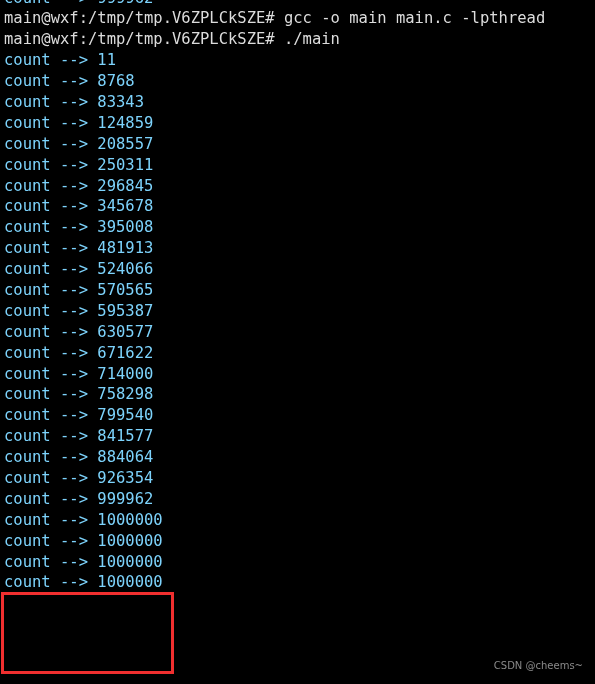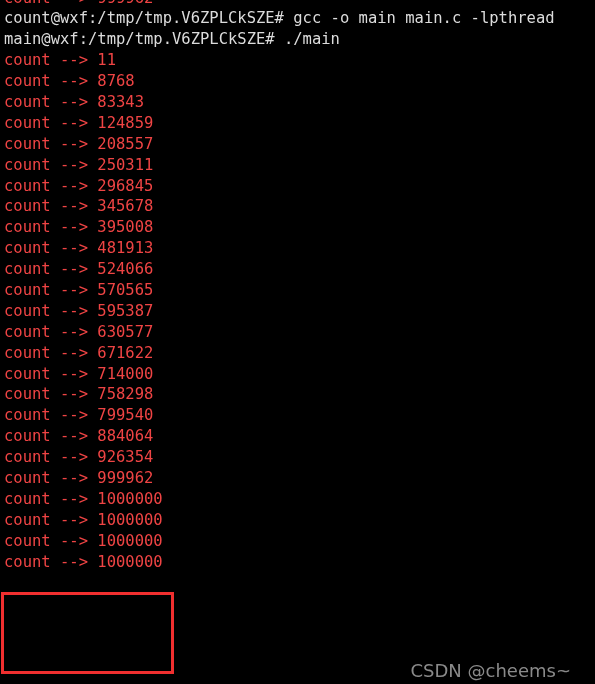--- a/index.html
+++ b/index.html
@@ -30,21 +30,21 @@
     position: absolute;
     left: 4px;
     top: -12.5px;
     width: 591px;
   }
 
   .line {
     height: 20.9px;
     line-height: 20.9px;
     font-size: 15.5px;
-    color: #ef4444;
+    color: #7dd3fc;
     white-space: pre;
     letter-spacing: 0px;
   }
 
   .line.prompt {
     color: #dcdcdc;
   }
 
   
   #annotation-box {
@@ -53,55 +53,56 @@
     top: 592px;
     width: 173px;
     height: 82px;
     border: 3px solid #f02f2f;
     box-sizing: border-box;
     pointer-events: none;
   }
 
   #watermark {
     position: absolute;
-    right: 24px;
+    right: 12px;
     top: 660px;
     font-family: "DejaVu Sans", "Liberation Sans", sans-serif;
-    font-size: 18px;
+    font-size: 10px;
     color: #8a8a8a;
     white-space: pre;
   }
 </style>
 </head>
 <body>
 
 <div id="terminal">
 
   <div id="screen">
     <div class="line">count --&gt; 999962</div>
-    <div class="line prompt">count@wxf:/tmp/tmp.V6ZPLCkSZE# gcc -o main main.c -lpthread</div>
+    <div class="line prompt">main@wxf:/tmp/tmp.V6ZPLCkSZE# gcc -o main main.c -lpthread</div>
     <div class="line prompt">main@wxf:/tmp/tmp.V6ZPLCkSZE# ./main</div>
     <div class="line">count --&gt; 11</div>
     <div class="line">count --&gt; 8768</div>
     <div class="line">count --&gt; 83343</div>
     <div class="line">count --&gt; 124859</div>
     <div class="line">count --&gt; 208557</div>
     <div class="line">count --&gt; 250311</div>
     <div class="line">count --&gt; 296845</div>
     <div class="line">count --&gt; 345678</div>
     <div class="line">count --&gt; 395008</div>
     <div class="line">count --&gt; 481913</div>
     <div class="line">count --&gt; 524066</div>
     <div class="line">count --&gt; 570565</div>
     <div class="line">count --&gt; 595387</div>
     <div class="line">count --&gt; 630577</div>
     <div class="line">count --&gt; 671622</div>
     <div class="line">count --&gt; 714000</div>
     <div class="line">count --&gt; 758298</div>
     <div class="line">count --&gt; 799540</div>
+    <div class="line">count --&gt; 841577</div>
     <div class="line">count --&gt; 884064</div>
     <div class="line">count --&gt; 926354</div>
     <div class="line">count --&gt; 999962</div>
     <div class="line">count --&gt; 1000000</div>
     <div class="line">count --&gt; 1000000</div>
     <div class="line">count --&gt; 1000000</div>
     <div class="line">count --&gt; 1000000</div>
   </div>
 
   <div id="annotation-box"></div>

